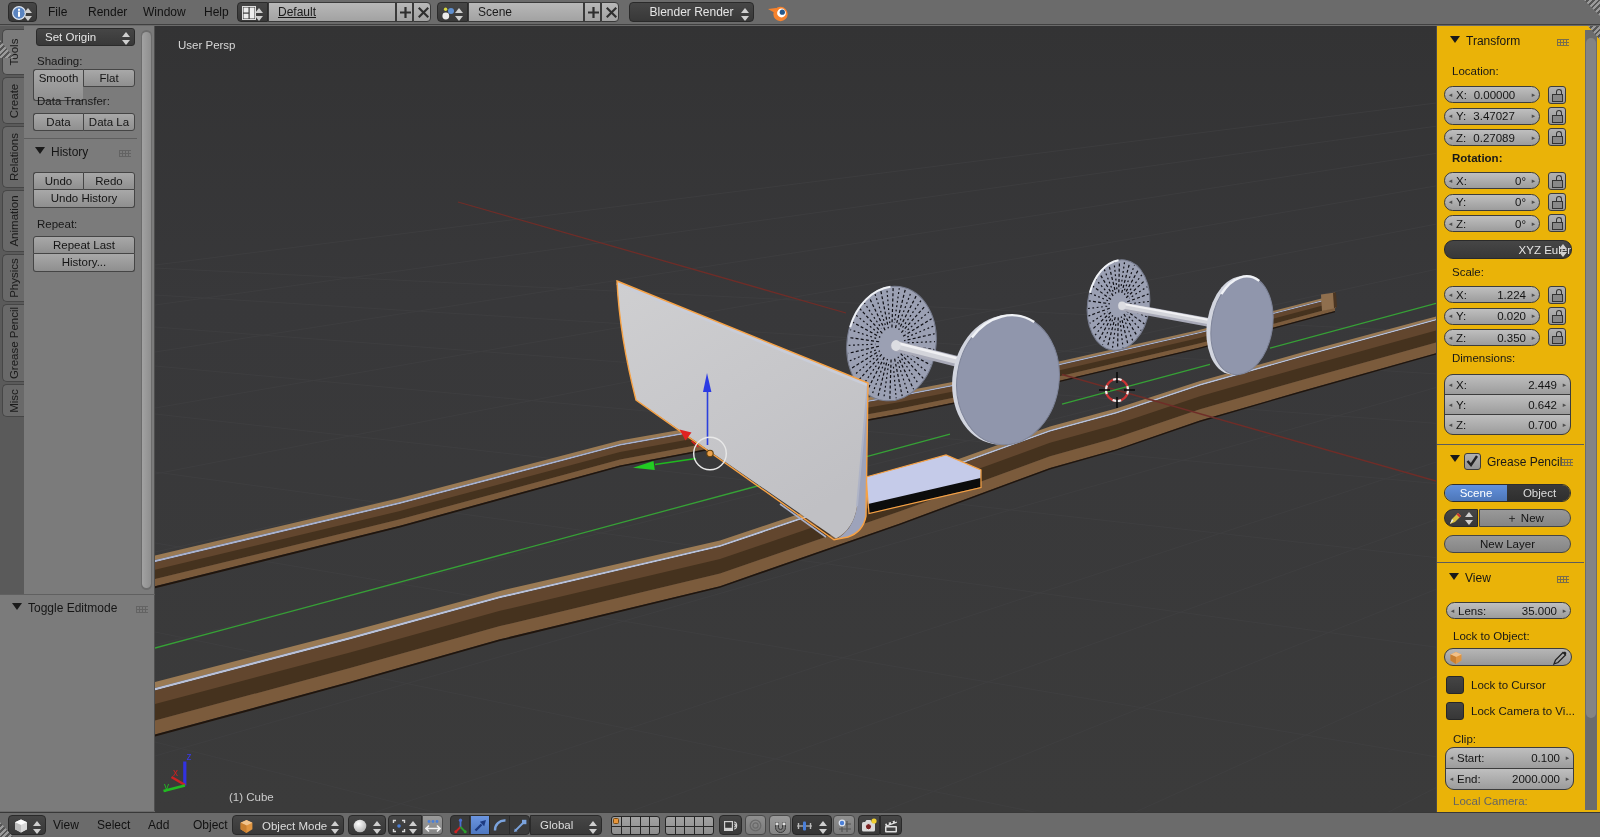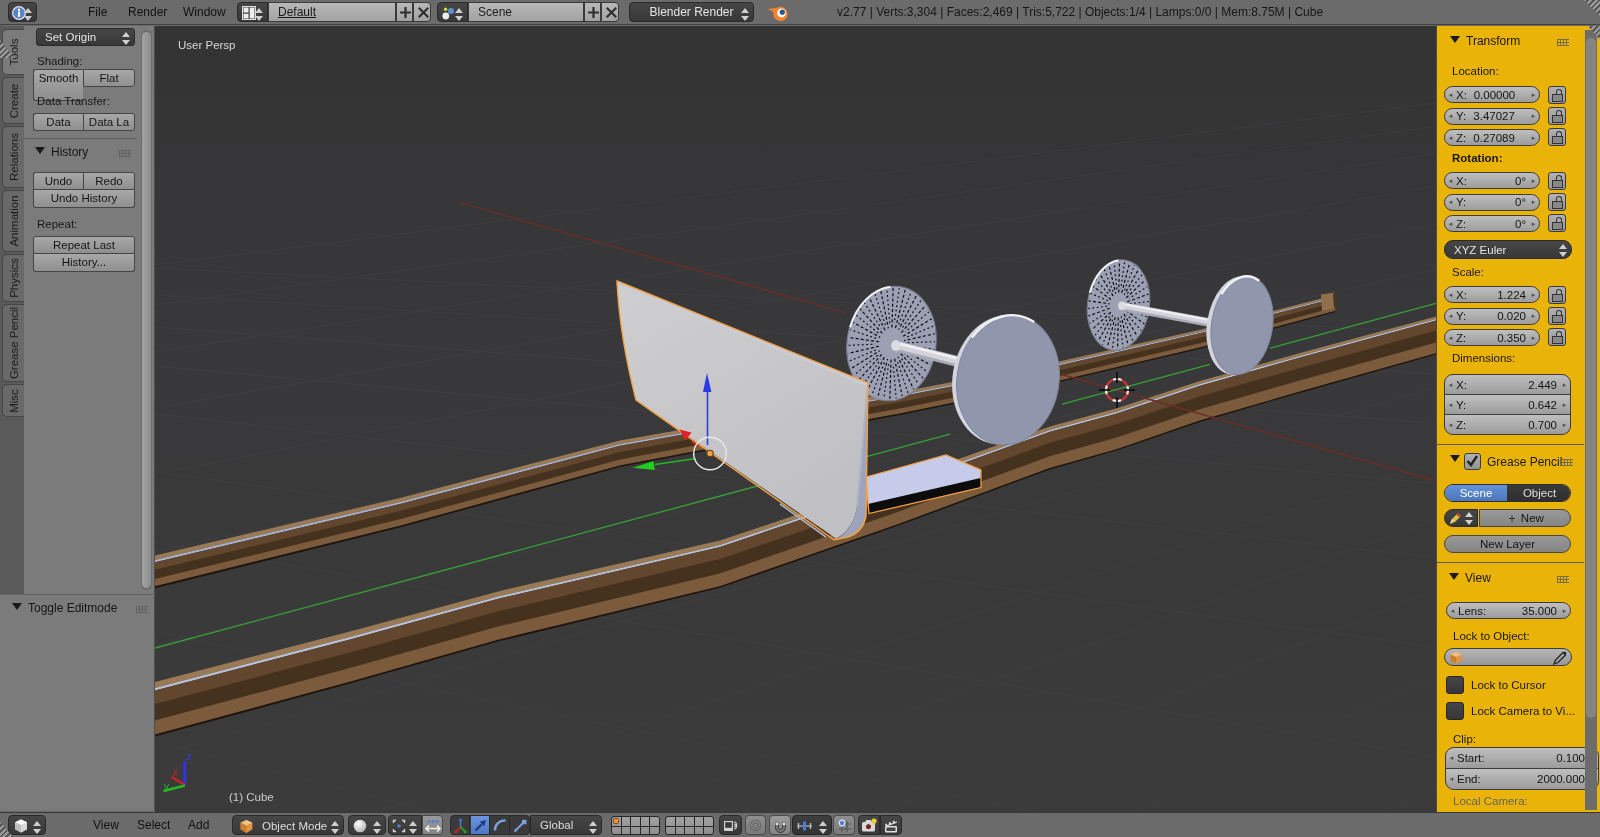--- a/index.html
+++ b/index.html
@@ -1,21 +1,21 @@
 <!DOCTYPE html>
 <html><head>
 <meta charset="utf-8">
 <style>
 *{margin:0;padding:0;box-sizing:border-box;}
 html,body{width:1600px;height:837px;overflow:hidden;background:#6a6a6a;font-family:"Liberation Sans",sans-serif;}
 #app{position:relative;width:1600px;height:837px;}
 .abs{position:absolute;}
 
 #hdr{left:0;top:0;width:1600px;height:25px;background:#6b6b6b;border-bottom:1px solid #404040;}
-.menu{font-size:12px;color:#111;line-height:25px;margin-left:40px;}
+.menu{font-size:12px;color:#111;line-height:25px;}
 .dkbtn{background:linear-gradient(#464646,#383838);border:1px solid #2a2a2a;border-radius:4px;color:#e5e5e5;}
 .ltfield{background:linear-gradient(#b8b8b8,#a2a2a2);border:1px solid #3a3a3a;color:#1a1a1a;}
 .updn{position:absolute;right:3px;top:4px;width:9px;height:15px;}
 .updn:before{content:"";position:absolute;left:0;top:1px;border-left:4px solid transparent;border-right:4px solid transparent;border-bottom:5px solid #cfcfcf;}
 .updn:after{content:"";position:absolute;left:0;bottom:1px;border-left:4px solid transparent;border-right:4px solid transparent;border-top:5px solid #cfcfcf;}
 .corner{background:repeating-linear-gradient(135deg,#9a9a9a 0 2px,#555 2px 4px);}
 
 #shelf{left:0;top:26px;width:155px;height:785px;background:#7b7b7b;border-right:1px solid #4f4f4f;}
 #tabcol{left:0;top:26px;width:24px;height:568px;background:#5a5a5a;}
 .tab{position:absolute;left:2px;width:22px;background:#696969;border:1px solid #464646;border-right:none;border-radius:5px 0 0 5px;color:#1b1b1b;}
@@ -262,21 +262,21 @@
       <svg class="abs" style="left:3px;top:3px;" width="14" height="14" viewBox="0 0 14 14">
           <circle cx="7" cy="7" r="6.4" fill="#5a84c0" stroke="#dfe7f2" stroke-width="1.2"></circle>
           <rect x="6" y="5.6" width="2" height="5.2" fill="#fff"></rect>
           <rect x="6" y="2.8" width="2" height="2" fill="#fff"></rect>
         </svg>
       <div class="updn"></div>
     </div>
     <div class="abs menu" style="left:48px;">File</div>
     <div class="abs menu" style="left:88px;">Render</div>
     <div class="abs menu" style="left:143px;">Window</div>
-    <div class="abs menu" style="left:204px;">Persp</div>
+    <div class="abs menu" style="left:204px;">Help</div>
 
     <div class="abs dkbtn" style="left:237px;top:2px;width:31px;height:20px;border-radius:4px 0 0 4px;">
       <svg class="abs" style="left:4px;top:3px;" width="14" height="14" viewBox="0 0 14 14">
           <rect x="0.5" y="0.5" width="13" height="13" fill="#3a3a3a" stroke="#ddd"></rect>
           <rect x="1.5" y="1.5" width="5" height="5" fill="#ededed"></rect>
           <rect x="1.5" y="7.7" width="5" height="4.8" fill="#ededed"></rect>
           <rect x="7.7" y="1.5" width="4.8" height="11" fill="#ededed"></rect>
         </svg>
       <div class="updn"></div>
     </div>
@@ -313,21 +313,20 @@
       </div>
 
     <div class="abs dkbtn" style="left:629px;top:2px;width:125px;height:20px;font-size:12px;line-height:19px;text-align:center;">Blender Render<div class="updn"></div></div>
 
     <svg class="abs" style="left:766px;top:3px;" width="24" height="20" viewBox="0 0 24 20">
       <path d="M2 6 L10 5 L16 9 L9 10 Z" fill="#f5822d"></path>
       <circle cx="14.5" cy="11" r="7.2" fill="#f5822d"></circle>
       <circle cx="15.5" cy="10" r="4.4" fill="#fff"></circle>
       <circle cx="16.3" cy="9.2" r="2.6" fill="#25588c"></circle>
     </svg>
-    <div class="abs menu" style="left:797px;color:#161616;">v2.77 | Verts:3,304 | Faces:2,469 | Tris:5,722 | Objects:1/4 | Lamps:0/0 | Mem:8.75M | Cube</div>
     <div class="abs corner" style="left:1584px;top:0;width:16px;height:16px;clip-path:polygon(100% 0,0 0,100% 100%);"></div>
   </div>
   <div class="abs" id="shelf">
 
     <div class="abs dkbtn" style="left:36px;top:2px;width:99px;height:18px;font-size:11.5px;line-height:17px;padding-left:8px;border-radius:3px;">Set Origin<div class="updn" style="top:2px;"></div></div>
     <div class="lbl" style="left:37px;top:29px;">Shading:</div>
     <div class="gbtn" style="left:33px;top:43px;width:50px;height:32px;line-height:17px;border-radius:3px 0 0 3px;border-right:none;">Smooth</div>
     <div class="gbtn" style="left:83px;top:43px;width:52px;height:18px;line-height:17px;border-radius:0 3px 3px 0;">Flat</div>
     <div class="lbl" style="left:37px;top:69px;">Data Transfer:</div>
     <div class="gbtn" style="left:33px;top:87px;width:50px;height:18px;line-height:17px;border-radius:3px 0 0 3px;border-right:none;">Data</div>
@@ -417,21 +416,21 @@
       <div class="numrow">
           <i>◂</i>
           <span>Z:</span>
           <b>0°</b>
           <i>▸</i>
         </div>
     </div>
     <div class="lock" style="top:146px;"></div>
       <div class="lock" style="top:167px;"></div>
       <div class="lock" style="top:188px;"></div>
-    <div class="abs dkbtn" style="left:7px;top:214px;width:128px;height:19px;font-size:11.5px;line-height:18px;padding-left:9px;border-radius:9px;">XYZ Euler<div class="updn" style="top:2px;"></div></div>
+    <div class="abs dkbtn" style="left:7px;top:214px;width:128px;height:19px;font-size:11.5px;line-height:18px;padding-left:9px;border-radius:9px;text-align:right;">XYZ Euler<div class="updn" style="top:2px;"></div></div>
     <div class="lbl" style="left:15px;top:240px;">Scale:</div>
     <div class="numcol sep" style="left:7px;top:260px;width:96px;">
       <div class="numrow">
           <i>◂</i>
           <span>X:</span>
           <b>1.224</b>
           <i>▸</i>
         </div>
       <div class="numrow">
           <i>◂</i>
@@ -512,21 +511,21 @@
       <svg class="abs" style="right:4px;top:2px;" width="14" height="14" viewBox="0 0 14 14">
           <path d="M1 13l4-1.5L12.5 4 10 1.5 2.5 9z" fill="none" stroke="#222" stroke-width="1.3"></path>
           <path d="M10 1.5L12.5 4l1-2-1.5-1.5z" fill="#222"></path>
         </svg>
     </div>
     <div class="abs" style="left:9px;top:650px;width:18px;height:18px;background:linear-gradient(#454545,#373737);border:1px solid #272727;border-radius:3px;"></div>
     <div class="lbl" style="left:34px;top:653px;">Lock to Cursor</div>
     <div class="abs" style="left:9px;top:676px;width:18px;height:18px;background:linear-gradient(#454545,#373737);border:1px solid #272727;border-radius:3px;"></div>
     <div class="lbl" style="left:34px;top:679px;">Lock Camera to Vi...</div>
     <div class="lbl" style="left:16px;top:707px;">Clip:</div>
-    <div class="numcol" style="left:8px;top:721px;width:154px;">
+    <div class="numcol" style="left:8px;top:721px;width:129px;">
       <div class="numrow" style="height:20px;">
           <i>◂</i>
           <span>Start:</span>
           <b>0.100</b>
           <i>▸</i>
         </div>
       <div class="numrow" style="height:20px;">
           <i>◂</i>
           <span>End:</span>
           <b>2000.000</b>

